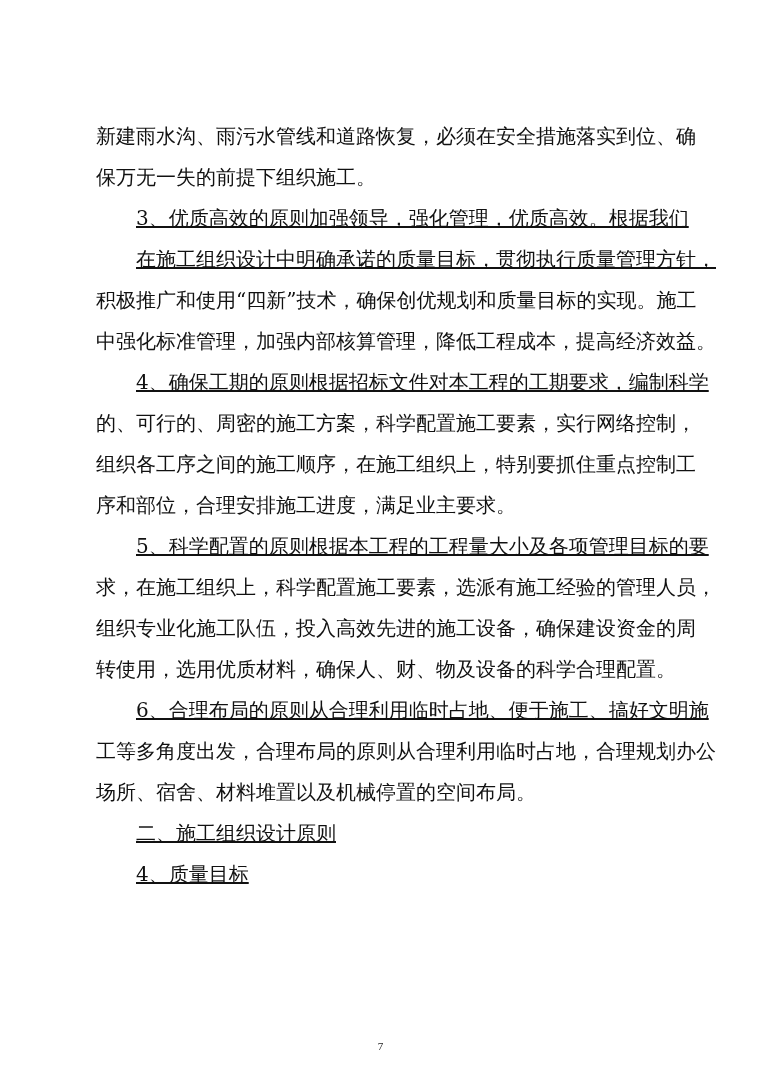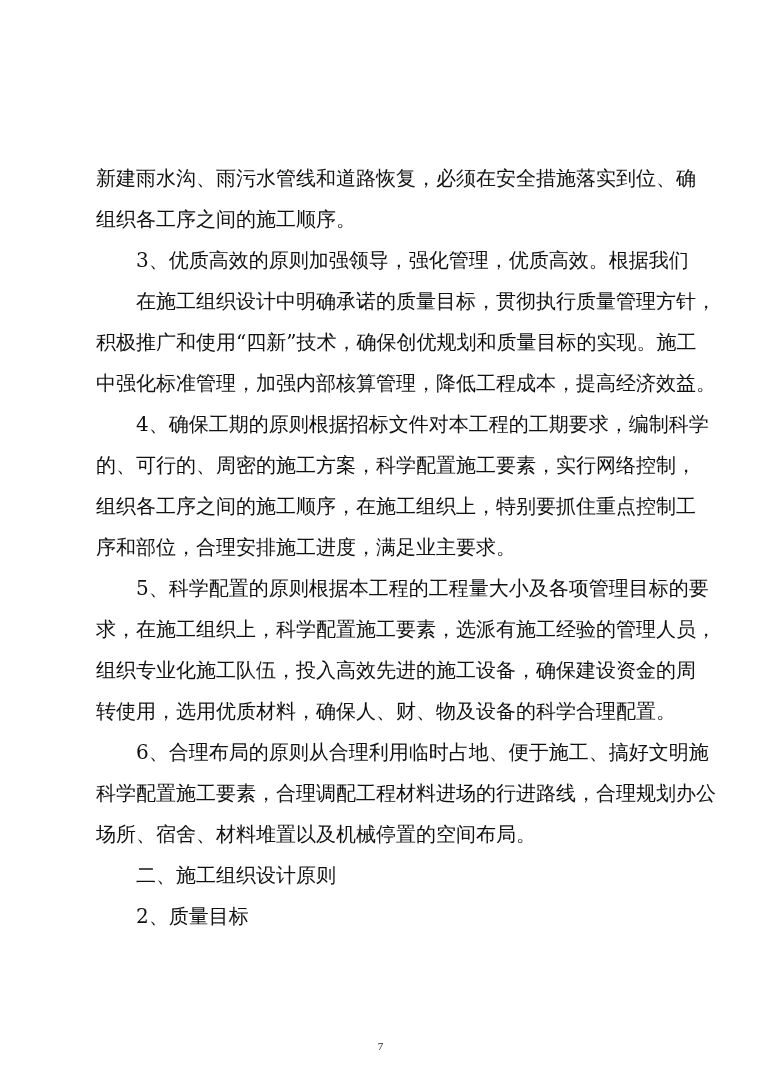--- a/index.html
+++ b/index.html
@@ -3,48 +3,48 @@
 <meta charset="utf-8">
 <style>
   html, body { margin: 0; padding: 0; background: #ffffff; }
   body { width: 761px; height: 1077px; position: relative; overflow: hidden; }
   .page {
     position: absolute; left: 0; top: 0; width: 761px; height: 1077px; background: #fff;
   }
   .body-text {
     position: absolute; left: 96px; top: 116px; width: 562px;
     font-family: "DejaVu Serif", "Liberation Serif", serif;
-    font-size: 20px; line-height: 41px; color: #111; margin-top: 42px;
+    font-size: 20px; line-height: 41px; color: #111;
   }
   .line { display: block; white-space: nowrap; height: 41px; }
-  .indent { padding-left: 40px; }
+  .indent { padding-left: 40px; text-decoration: underline; }
   .page-number {
     position: absolute; left: 0; width: 761px; top: 1040px; text-align: center;
     font-family: "Liberation Serif", serif; font-size: 11px; color: #222;
   }
 </style>
 </head>
 <body>
 
 <div class="page">
   <div class="body-text">
     <span class="line">新建雨水沟、雨污水管线和道路恢复，必须在安全措施落实到位、确</span>
-    <span class="line">组织各工序之间的施工顺序。</span>
+    <span class="line">保万无一失的前提下组织施工。</span>
     <span class="line indent">3、优质高效的原则加强领导，强化管理，优质高效。根据我们</span>
     <span class="line indent">在施工组织设计中明确承诺的质量目标，贯彻执行质量管理方针，</span>
     <span class="line">积极推广和使用“四新”技术，确保创优规划和质量目标的实现。施工</span>
     <span class="line">中强化标准管理，加强内部核算管理，降低工程成本，提高经济效益。</span>
     <span class="line indent">4、确保工期的原则根据招标文件对本工程的工期要求，编制科学</span>
     <span class="line">的、可行的、周密的施工方案，科学配置施工要素，实行网络控制，</span>
     <span class="line">组织各工序之间的施工顺序，在施工组织上，特别要抓住重点控制工</span>
     <span class="line">序和部位，合理安排施工进度，满足业主要求。</span>
     <span class="line indent">5、科学配置的原则根据本工程的工程量大小及各项管理目标的要</span>
     <span class="line">求，在施工组织上，科学配置施工要素，选派有施工经验的管理人员，</span>
     <span class="line">组织专业化施工队伍，投入高效先进的施工设备，确保建设资金的周</span>
     <span class="line">转使用，选用优质材料，确保人、财、物及设备的科学合理配置。</span>
     <span class="line indent">6、合理布局的原则从合理利用临时占地、便于施工、搞好文明施</span>
-    <span class="line">科学配置施工要素，合理调配工程材料进场的行进路线，合理规划办公</span>
+    <span class="line">工等多角度出发，合理布局的原则从合理利用临时占地，合理规划办公</span>
     <span class="line">场所、宿舍、材料堆置以及机械停置的空间布局。</span>
     <span class="line indent">二、施工组织设计原则</span>
-    <span class="line indent">2、质量目标</span>
+    <span class="line indent">4、质量目标</span>
   </div>
   <div class="page-number">7</div>
 </div>
 
 </body></html>

